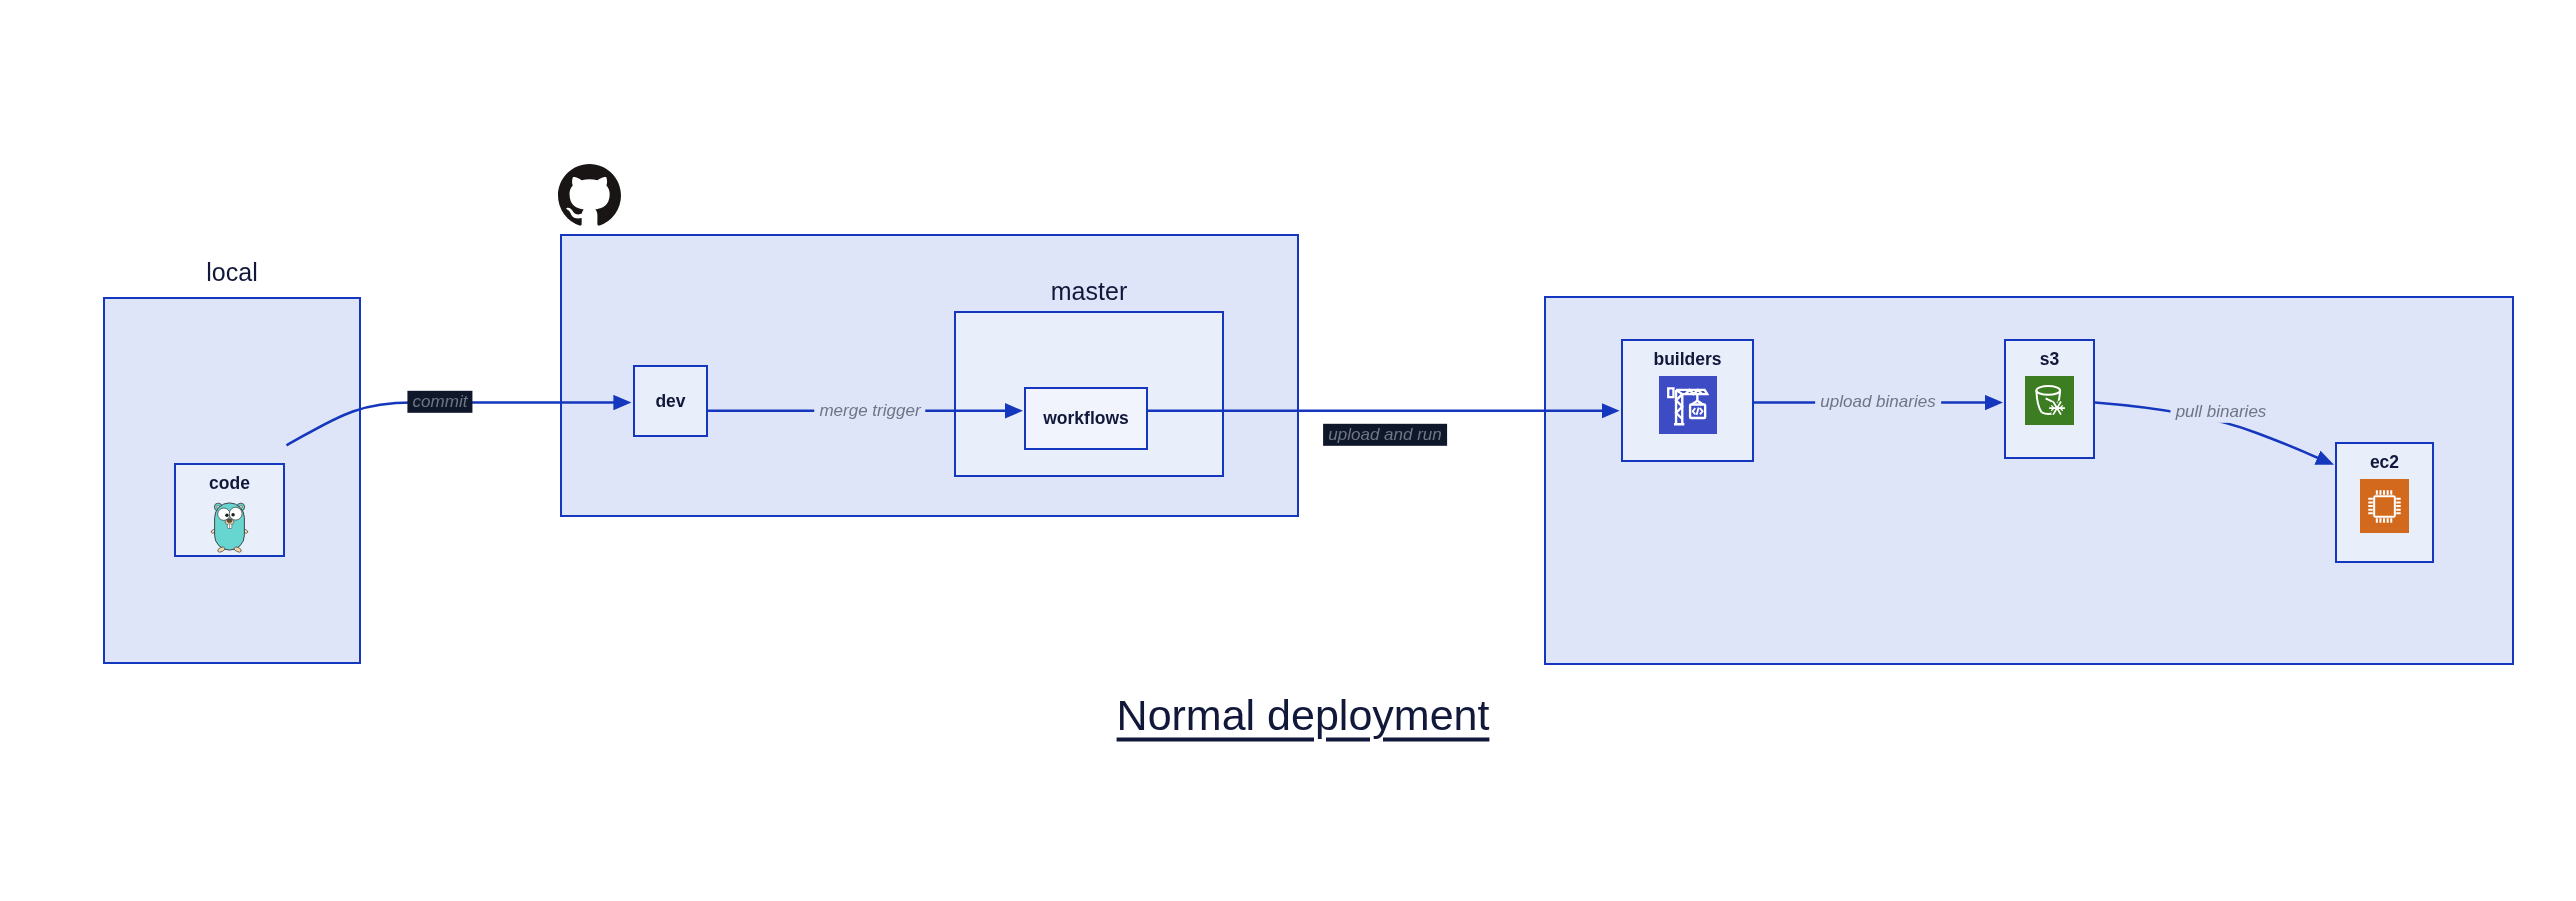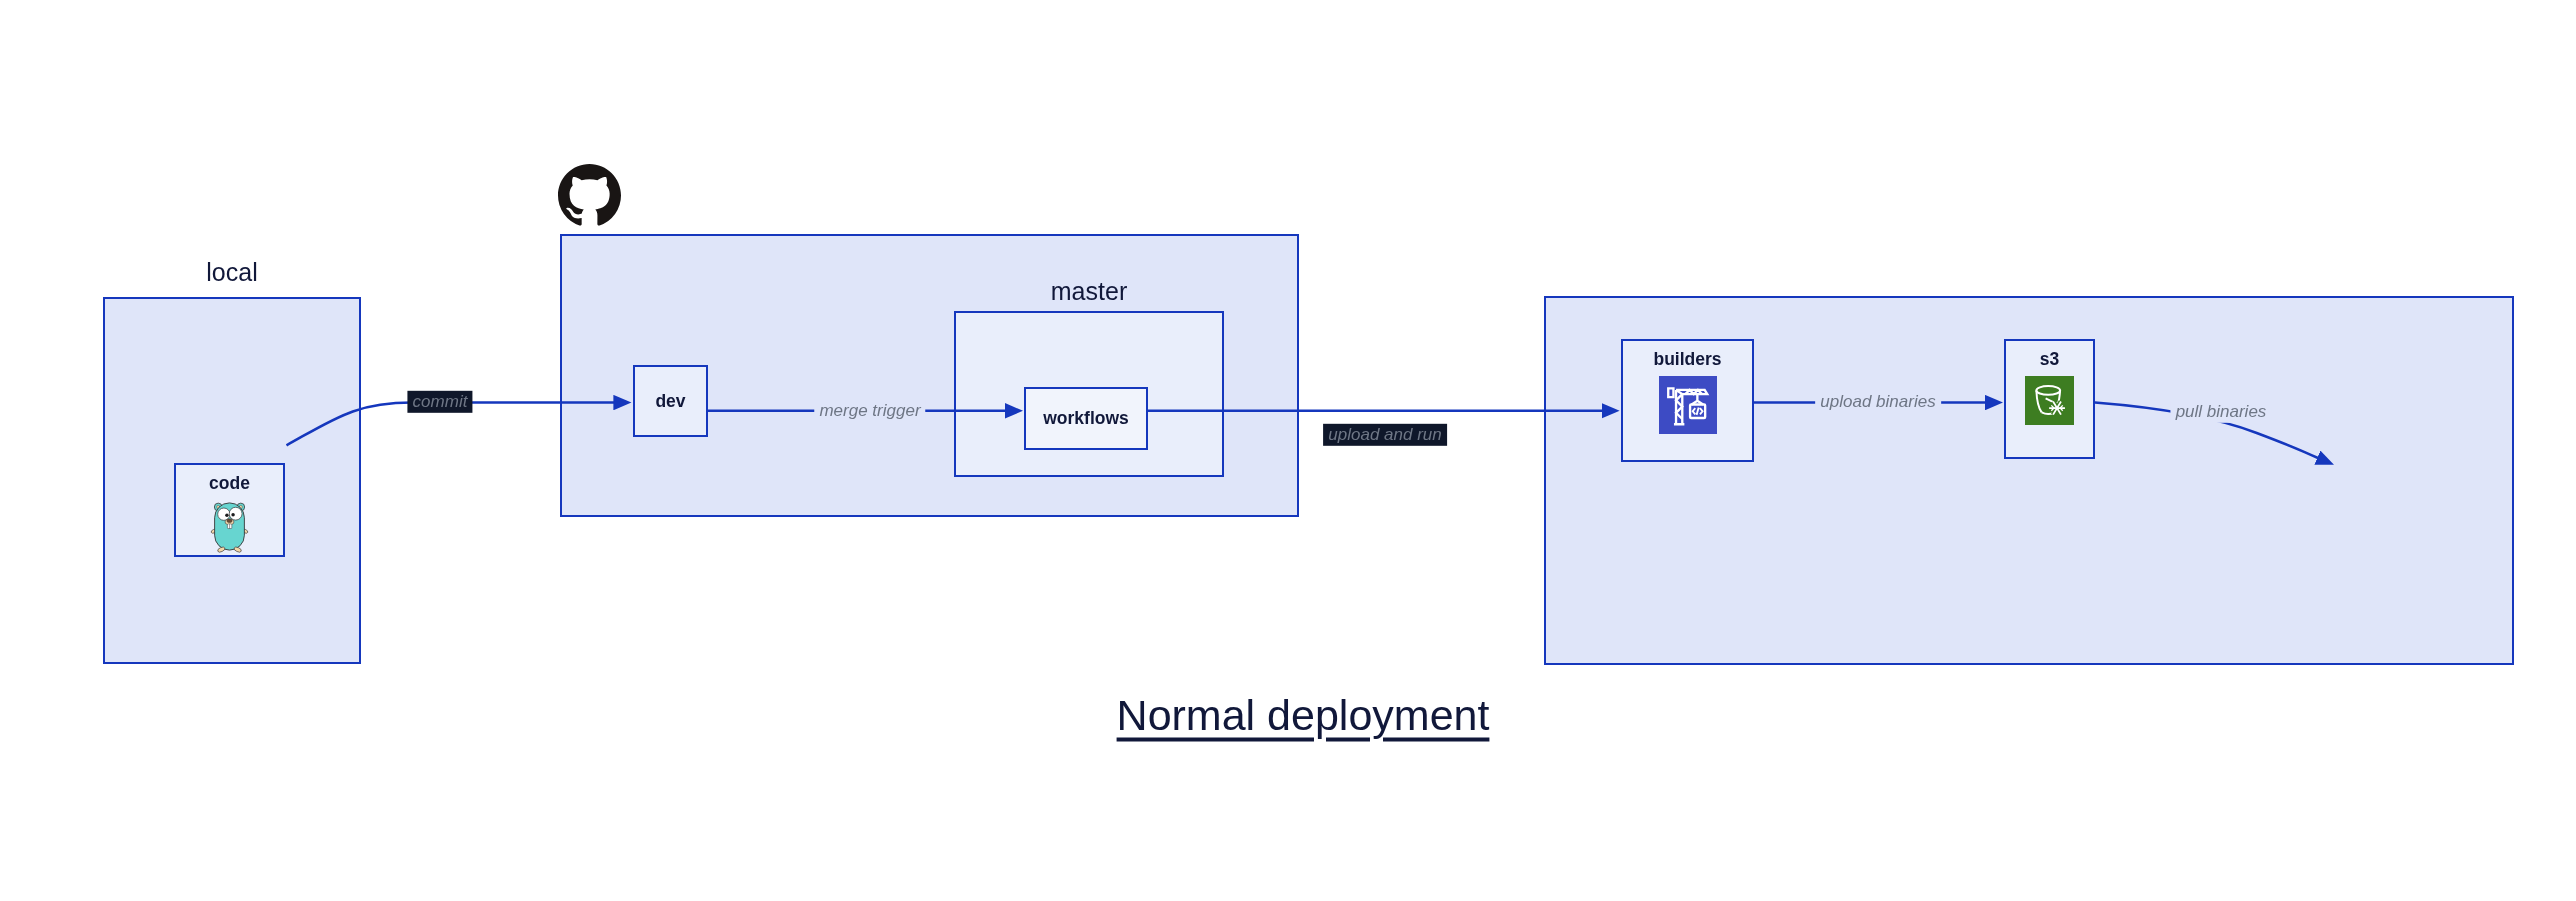--- a/index.html
+++ b/index.html
@@ -157,17 +157,29 @@
           <path d="M48 66 H84 M57 51 L75 81 M75 51 L57 81"></path>
         </g>
         <g stroke="#ffffff" stroke-width="4">
           <path d="M48 66 H84 M57 51 L75 81 M75 51 L57 81"></path>
           <path d="M53 60 L59 66 L53 72 M79 60 L73 66 L79 72" stroke-width="3"></path>
         </g>
       </svg>
     </div>
   </div>
 
+  <div class="node icon-node" id="n-ec2">
+    <div class="node-label">ec2</div>
+    <div class="icon-tile" id="tile-ec2">
+      <svg width="45" height="45" viewBox="0 0 100 100" fill="none" stroke="#ffffff" stroke-width="4.5" aria-hidden="true">
+        <rect x="27" y="27" width="46" height="46" rx="3"></rect>
+        <path d="M33 14 V24 M41 14 V24 M49 14 V24 M57 14 V24 M65 14 V24"></path>
+        <path d="M33 76 V86 M41 76 V86 M49 76 V86 M57 76 V86 M65 76 V86"></path>
+        <path d="M14 33 H24 M14 41 H24 M14 49 H24 M14 57 H24 M14 65 H24"></path>
+        <path d="M76 33 H86 M76 41 H86 M76 49 H86 M76 57 H86 M76 65 H86"></path>
+      </svg>
+    </div>
+  </div>
 
   <div class="diagram-title">Normal deployment</div>
 
 </div>
 
 
 </body></html>

